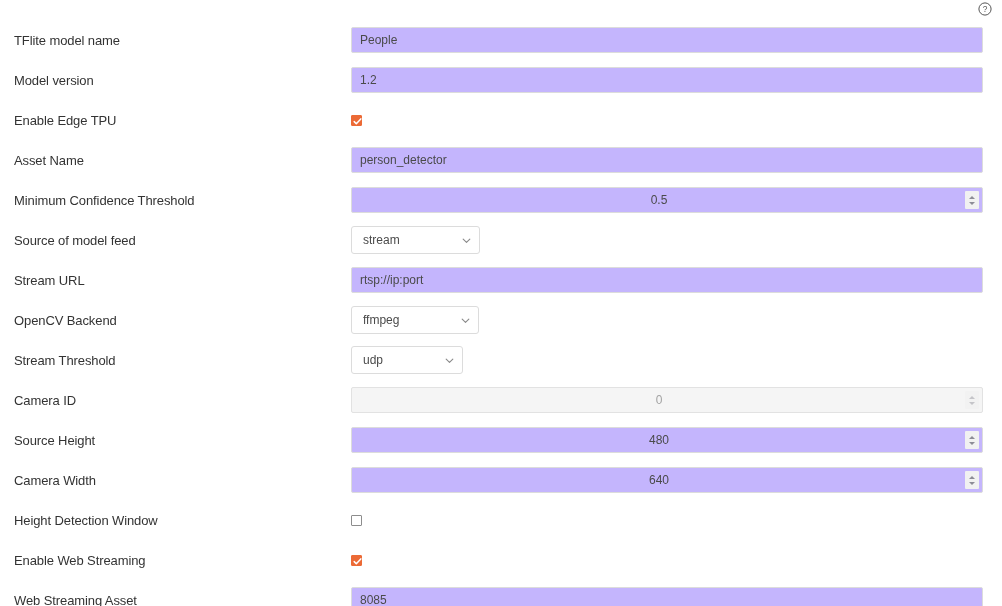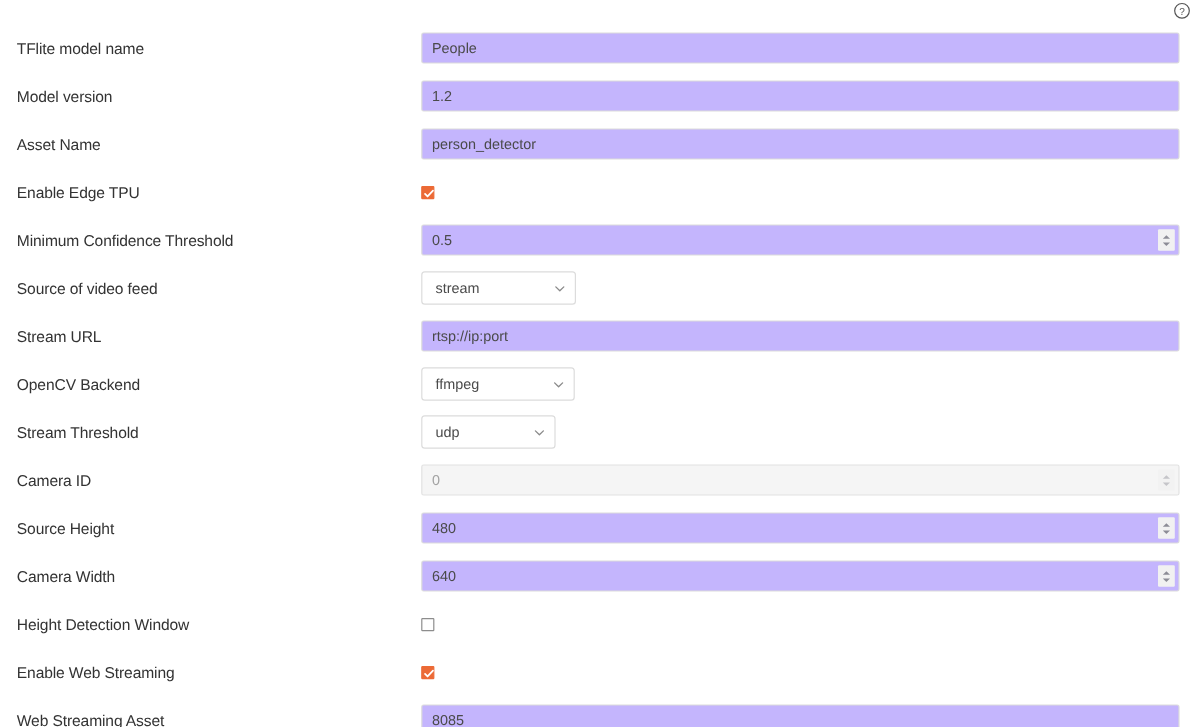--- a/index.html
+++ b/index.html
@@ -79,21 +79,21 @@
     outline: none;
   }
   .text-input::placeholder { color: #9a9a9a; }
 
   
   .number-wrap {
     position: relative;
     width: 100%;
     height: 26px;
   }
-  .number-wrap .text-input { padding-right: 24px; }
+  .number-wrap .text-input { padding-right: 24px; text-align: center; }
 
   .spinner {
     position: absolute;
     right: 4px;
     top: 50%;
     transform: translateY(-50%);
     width: 14px;
     height: 18px;
     background: #f1f1f1;
     border-radius: 1px;
@@ -186,46 +186,46 @@
           <input type="text" class="text-input" value="People" style="">
         </div>
       </div>
       <div class="row">
         <div class="row-label">Model version</div>
         <div class="row-control">
           <input type="text" class="text-input" value="1.2" style="">
         </div>
       </div>
       <div class="row">
-        <div class="row-label">Asset Name</div>
-        <div class="row-control">
-          <input type="text" class="text-input" value="person_detector" style="">
-        </div>
-      </div>
-      <div class="row">
         <div class="row-label">Enable Edge TPU</div>
         <div class="row-control">
           <span class="checkbox checked">
             <svg viewBox="0 0 11 11" width="11" height="11" aria-hidden="true">
               <path d="M2.2 5.6 L4.3 7.7 L8.8 2.9" fill="none" stroke="#ffffff" stroke-width="1.5" stroke-linecap="round" stroke-linejoin="round"></path>
             </svg>
           </span>
         </div>
       </div>
       <div class="row">
+        <div class="row-label">Asset Name</div>
+        <div class="row-control">
+          <input type="text" class="text-input" value="person_detector" style="">
+        </div>
+      </div>
+      <div class="row">
         <div class="row-label">Minimum Confidence Threshold</div>
         <div class="row-control">
           <div class="number-wrap"><input type="text" class="text-input" value="0.5" style=""><span class="spinner">
               <span class="tri up"></span>
               <span class="tri down"></span>
             </span></div>
         </div>
       </div>
       <div class="row">
-        <div class="row-label">Source of video feed</div>
+        <div class="row-label">Source of model feed</div>
         <div class="row-control">
           <div class="select-box">
             <span class="select-value">stream</span>
             <span class="chevron">
               <svg viewBox="0 0 10 10" width="9" height="9" aria-hidden="true">
                 <path d="M1.3 3.4 L5 7 L8.7 3.4" fill="none" stroke="#8a8a8a" stroke-width="1.25" stroke-linecap="round" stroke-linejoin="round"></path>
               </svg>
             </span>
           </div>
         </div>

